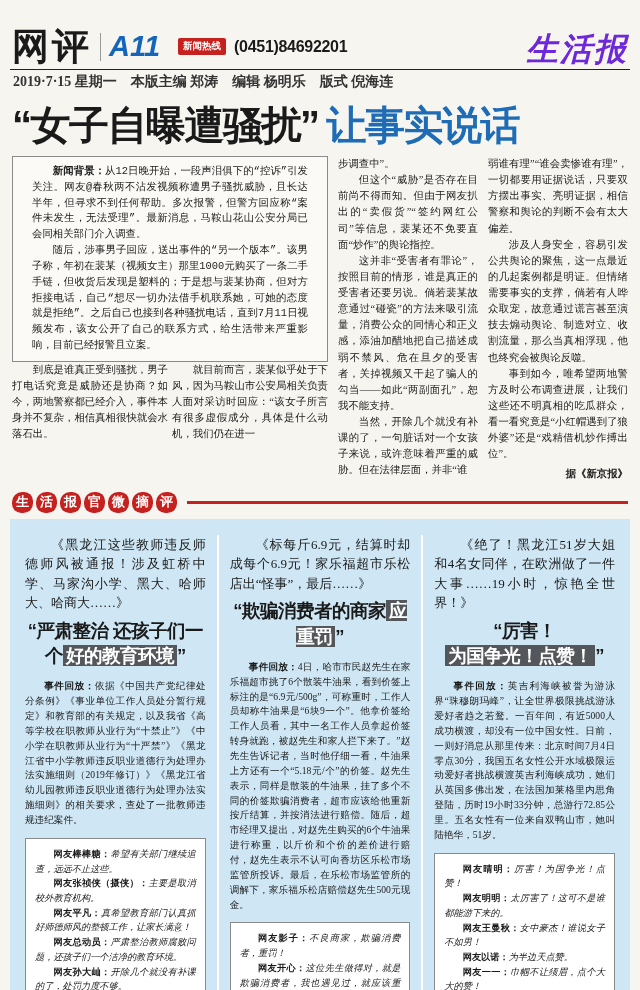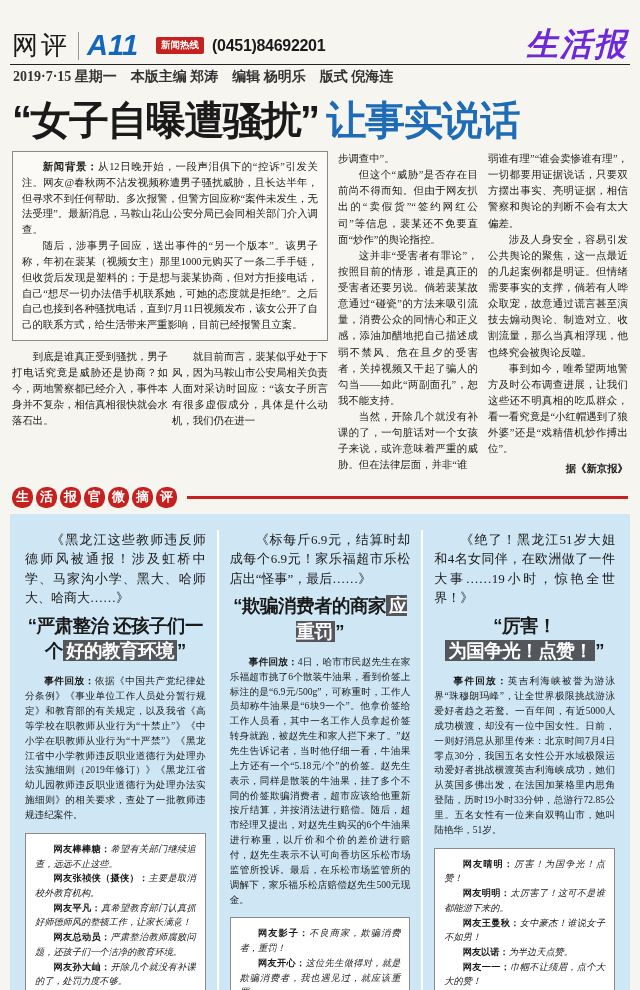--- a/index.html
+++ b/index.html
@@ -6,36 +6,36 @@
   html,body { margin:0; padding:0; }
   body {
     width:640px; min-height:990px; background:#f7f5f0;
     font-family:"Liberation Serif", serif; color:#1a1a1a;
   }
   .page { padding:4px 10px 6px; }
 
   
   .hdr { display:flex; align-items:flex-end; justify-content:space-between; padding:24px 2px 4px; }
   .hdr-left { display:flex; align-items:center; gap:8px; }
-  .section-title { font-size:26px; font-weight:400; letter-spacing:3px; line-height:1; }
+  .section-title { font-size:37px; font-weight:700; letter-spacing:3px; line-height:1; }
   .vert-div { width:1px; height:28px; background:#999; }
   .page-no { font-size:29px; font-weight:900; font-style:italic; color:#1565bb; font-family:"Liberation Sans",sans-serif; line-height:1; }
   .hotline-badge { background:#c5211e; color:#fff; font-size:9.5px; font-weight:700; padding:2px 5px; border-radius:2px; margin-left:10px; font-family:"Liberation Sans",sans-serif; }
   .hotline-num { font-size:16px; font-weight:800; font-family:"Liberation Sans",sans-serif; letter-spacing:-0.3px; }
   .masthead { color:#6d28d9; font-size:32px; font-weight:900; font-style:italic; line-height:1; letter-spacing:2px; }
   .dateline-bar { border-top:1.5px solid #222; padding:3px 3px 2px; font-size:14px; font-weight:700; color:#333; }
 
   
   .lead-headline { padding:10px 2px 9px; font-size:40px; font-weight:900; font-family:"Liberation Sans",sans-serif; letter-spacing:-1.5px; white-space:nowrap; line-height:1.1; }
   .hl-blue { color:#1e6cb5; margin-left:8px; }
   .lead-cols { display:flex; gap:10px; padding:0 2px; }
   .lead-left { width:316px; flex:none; }
-  .bg-box { border:1px solid #8a8a8a; padding:7px 9px; font-size:10.4px; line-height:1.52; text-align:justify; background:#fbfaf6; }
+  .bg-box { border:1px solid #8a8a8a; padding:7px 19px; font-size:10.4px; line-height:1.52; text-align:justify; background:#fbfaf6;font-family:Liberation Mono, monospace; }
   .bg-box p { margin:0; text-indent:2em; }
-  .lead-sub { display:flex; gap:4px; margin-top:8px; }
+  .lead-sub { display:flex; gap:4px; }
   .lead-sub p { margin:0; width:50%; font-size:10.4px; line-height:1.55; text-align:justify; text-indent:2em; }
   .lead-col { flex:1; font-size:10.4px; line-height:1.55; text-align:justify; }
   .lead-col p { margin:0; text-indent:2em; }
   .lead-col p.cont { text-indent:0; }
   .lead-col p.source { text-align:right; font-weight:700; text-indent:0; margin-top:4px; }
 
   
   .wb-banner { display:flex; align-items:center; gap:10px; padding:9px 2px 6px; }
   .stamp { display:flex; gap:3px; }
   .stamp span { width:21px; height:21px; background:#c5211e; color:#fff; border-radius:48% 42% 46% 44%; font-size:13px; font-weight:800; display:flex; align-items:center; justify-content:center; font-family:"Liberation Sans",sans-serif; }

